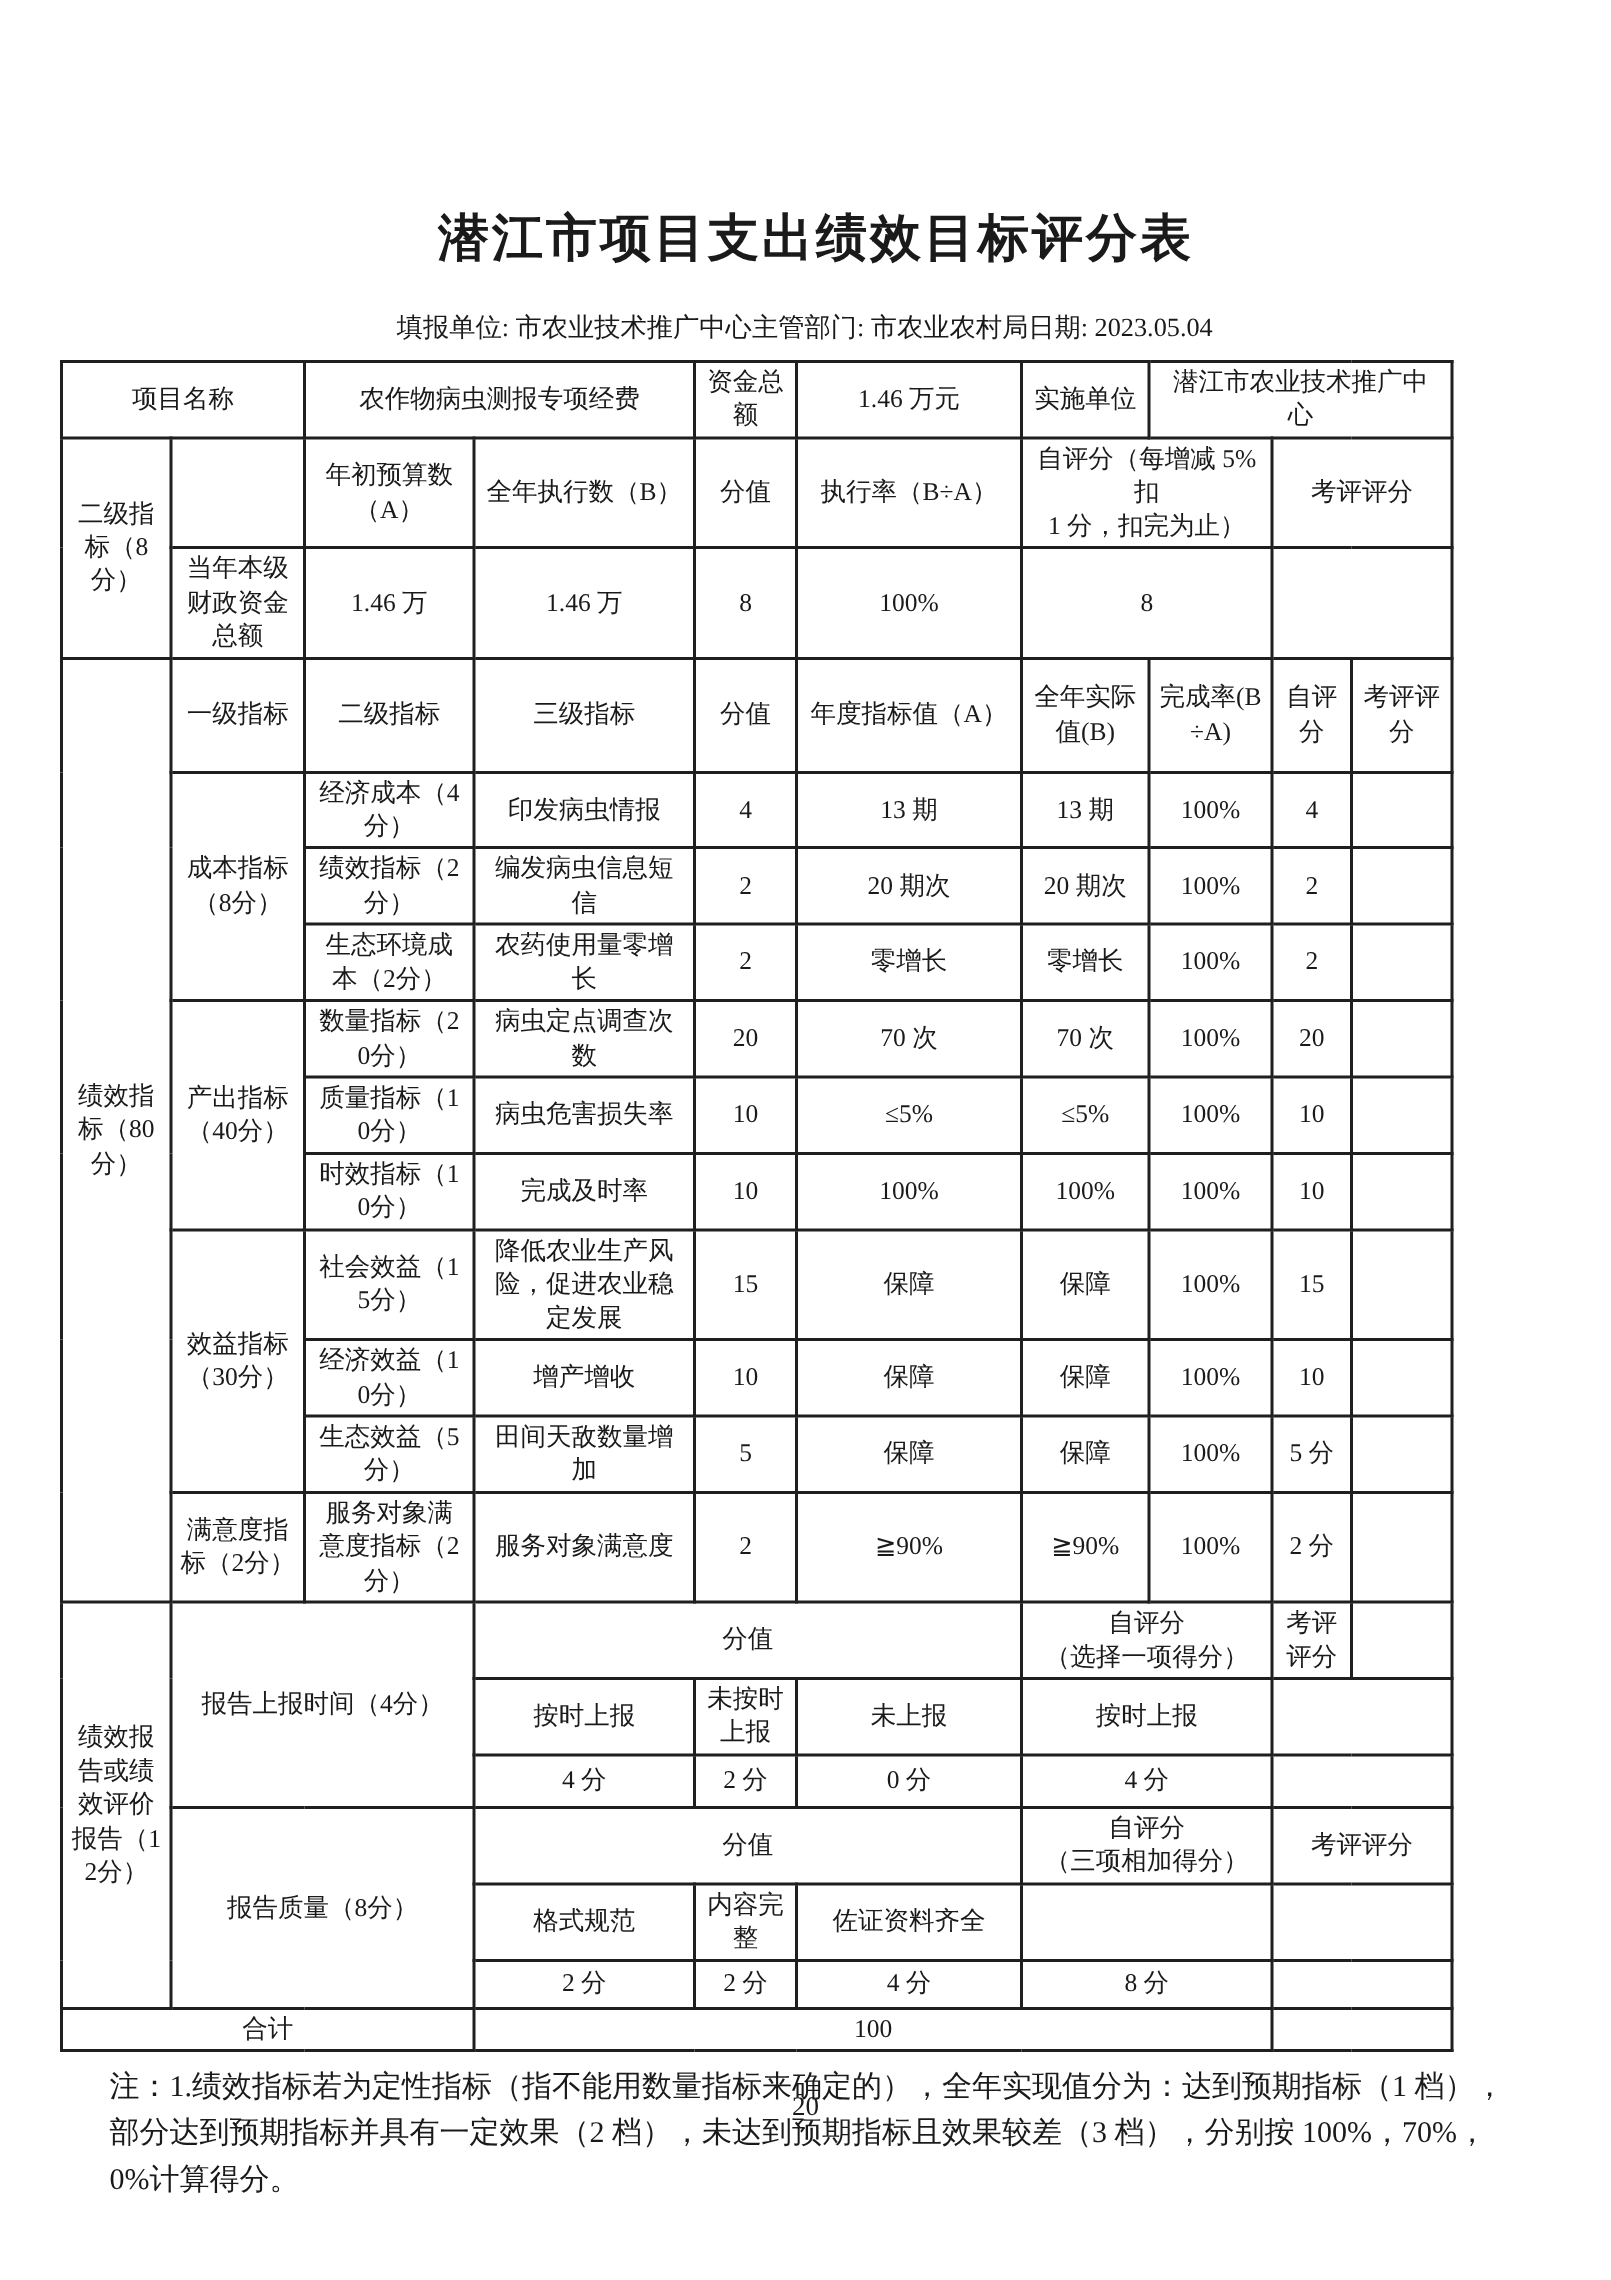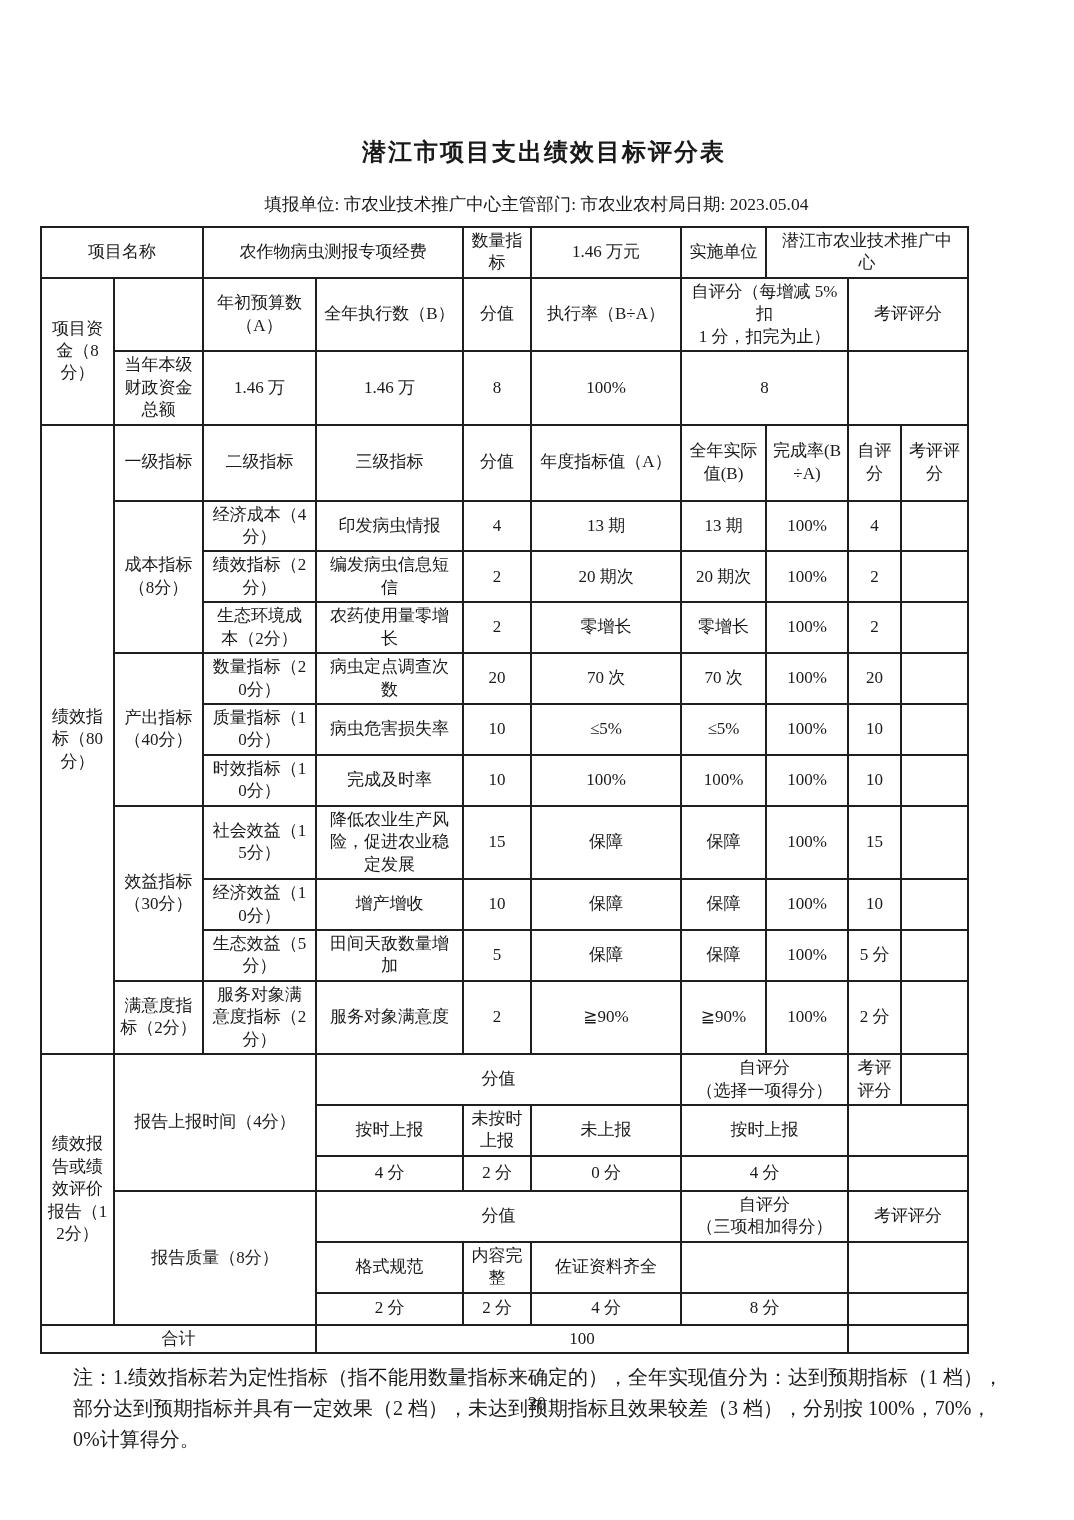--- a/index.html
+++ b/index.html
@@ -7,21 +7,21 @@
     position:relative;
     width:1074px; height:1520px;
     background:#ffffff;
     color:#1a1a1a;
     font-family:"Liberation Serif","DejaVu Serif",serif;
     overflow:hidden;
   }
   .title {
     margin:0; padding-top:136px;
     text-align:center;
-    font-size:24px; font-weight:bold; letter-spacing:2px;padding-left:14px;
+    font-size:34px; font-weight:bold; letter-spacing:2px;padding-left:14px;
   }
   .meta {
     display:flex; justify-content:center;
     width:927px; margin:24px 0 10px 73px;
     font-size:17.5px;
   }
   table.score {
     border-collapse:collapse; table-layout:fixed;
     width:927px; margin-left:40px;
   }
@@ -72,29 +72,29 @@
       <col style="width:85px">
         <col style="width:82px">
         <col style="width:53px">
       <col style="width:67px">
     </colgroup>
     <tbody>
 
     <tr class="h50">
       <td colspan="2">项目名称</td>
       <td colspan="2">农作物病虫测报专项经费</td>
-      <td>数量指标</td>
+      <td>资金总额</td>
       <td>1.46 万元</td>
       <td>实施单位</td>
       <td colspan="3" class="preline">潜江市农业技术推广中
 心</td>
     </tr>
 
     <tr class="h48">
-      <td rowspan="2">项目资金（8分）</td>
+      <td rowspan="2">二级指标（8分）</td>
       <td></td>
       <td class="preline">年初预算数
 （A）</td>
       <td>全年执行数（B）</td>
       <td>分值</td>
       <td>执行率（B÷A）</td>
       <td colspan="2" class="preline">自评分（每增减 5%扣
 1 分，扣完为止）</td>
       <td colspan="2">考评评分</td>
     </tr>

